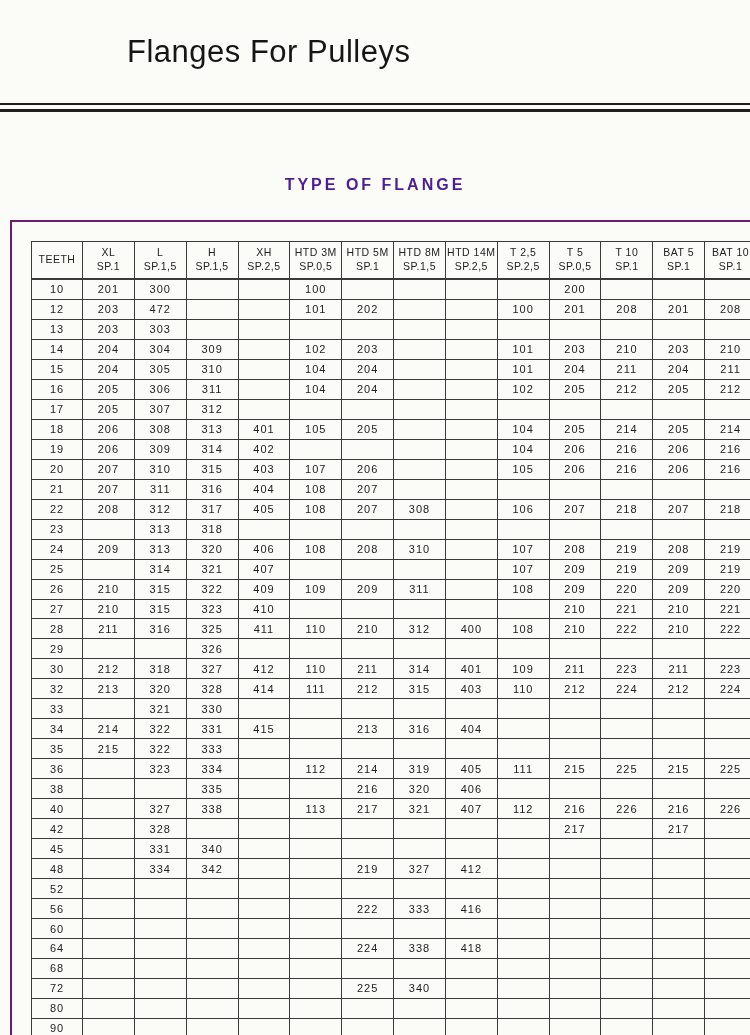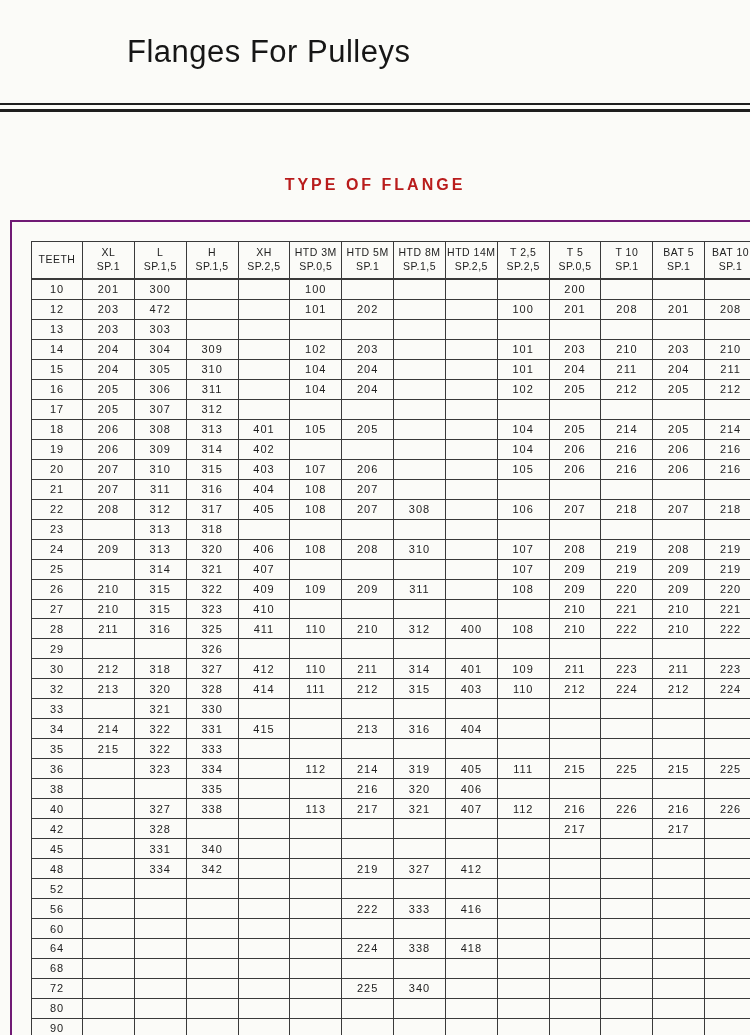--- a/index.html
+++ b/index.html
@@ -27,21 +27,21 @@
     position: absolute; left: 0; right: 0;
     top: 109px; height: 3px; background: #1e1e1e;
   }
   .section-title {
     position: absolute;
     top: 176px; left: 0; width: 100%;
     text-align: center;
     font-size: 16px;
     font-weight: bold;
     letter-spacing: 3px;
-    color: #b91c1c;
+    color: #4c1d95;
   }
   .table-frame {
     position: absolute;
     left: 10px; top: 220px;
     width: 726px; height: 798px;
     border: 2px solid #701a75;
     padding: 19px;
     background: #fbfbf8;
   }
   table.flange {

